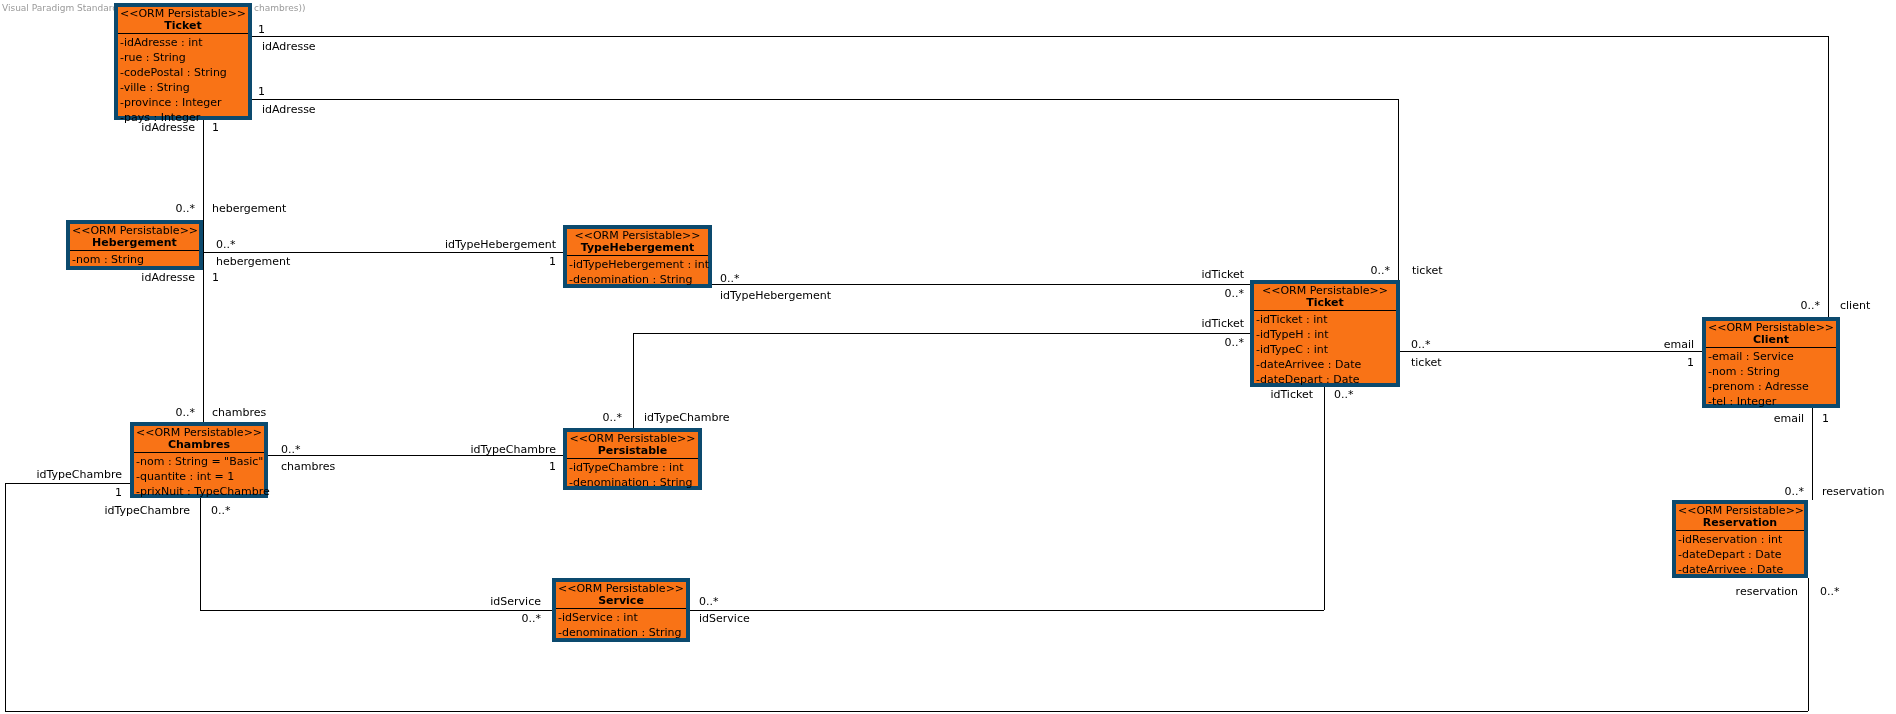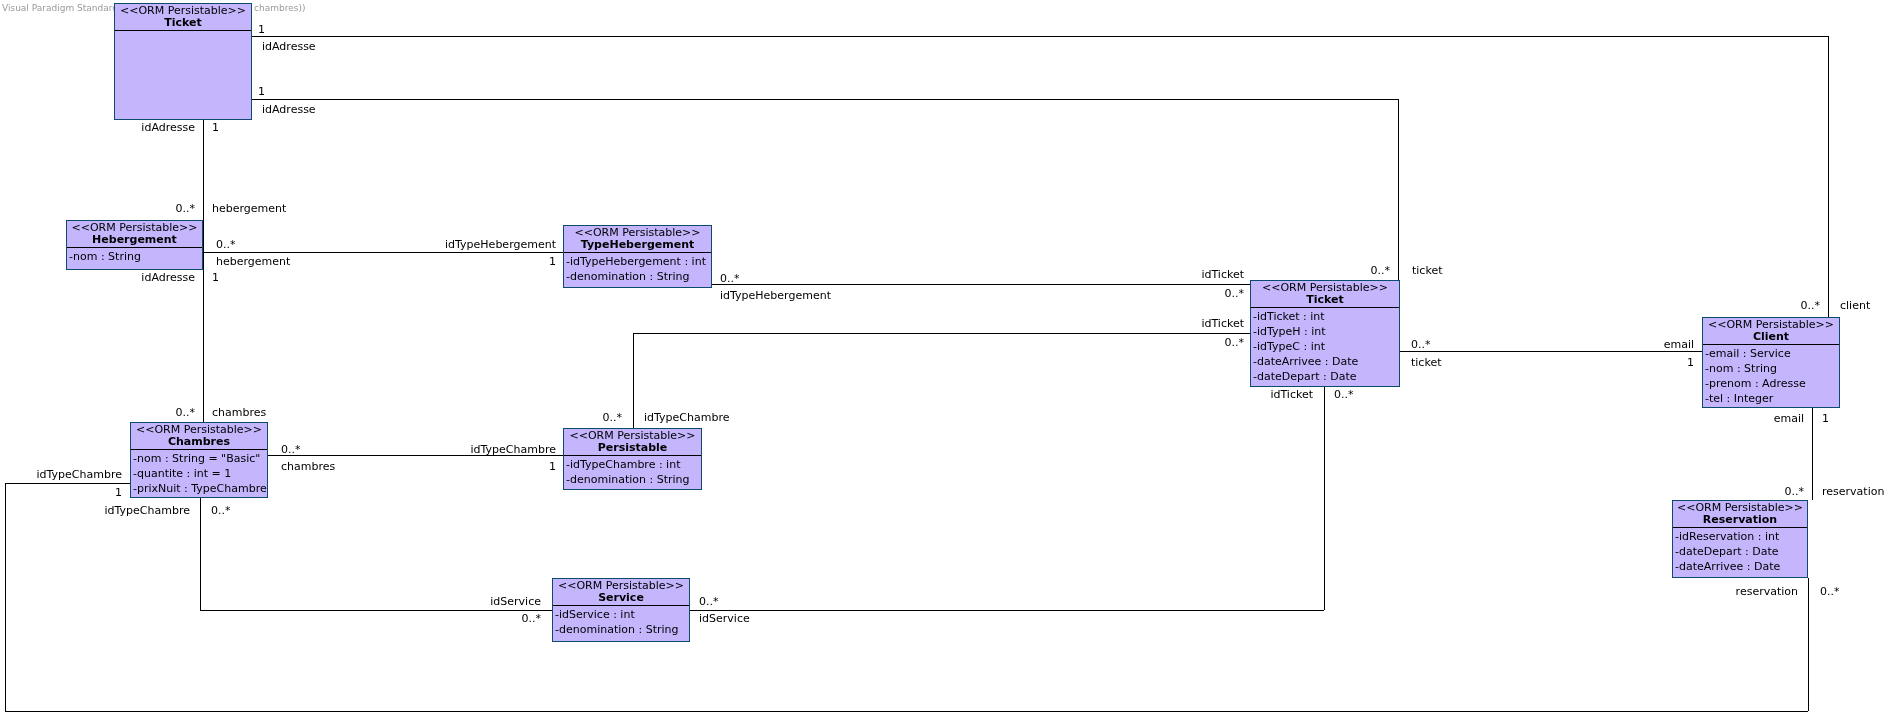--- a/index.html
+++ b/index.html
@@ -1,19 +1,19 @@
 <!DOCTYPE html>
 <html><head>
 <meta charset="utf-8">
 <style>
   html,body{margin:0;padding:0;background:#ffffff;}
   #diagram{position:relative;width:1896px;height:714px;background:#ffffff;overflow:hidden;
            font-family:"DejaVu Sans",sans-serif;}
   .watermark{position:absolute;top:3px;font-size:9px;color:#9a9a9a;white-space:nowrap;}
-  .uml-class{position:absolute;background:#c4b5fd;border:1px solid #0c4a6e;box-sizing:border-box;z-index:3;}
+  .uml-class{position:absolute;background:#f97316;border:4px solid #0c4a6e;box-sizing:border-box;z-index:3;}
   .uml-head{border-bottom:1px solid #000;text-align:center;padding:1px 2px 1px 2px;}
   .uml-stereo{font-size:11px;line-height:12px;white-space:nowrap;}
   .uml-name{font-size:11px;line-height:12px;font-weight:bold;white-space:nowrap;}
   .uml-attrs{padding:1px 0 0 2px;}
   .uml-attr{font-size:11px;line-height:15px;height:15px;white-space:nowrap;}
   .edge-seg{position:absolute;background:#000;z-index:1;}
   .edge-label{position:absolute;font-size:11px;line-height:13px;color:#000;white-space:nowrap;z-index:2;}
   .edge-label.r{transform:translateX(-100%);}
 </style>
 </head>
@@ -92,20 +92,28 @@
     <div class="edge-label r" style="left: 541px; top: 612px;">0..*</div>
     <div class="edge-label" style="left: 699px; top: 595px;">0..*</div>
     <div class="edge-label" style="left: 699px; top: 612px;">idService</div>
     <div class="edge-label r" style="left: 1313px; top: 388px;">idTicket</div>
     <div class="edge-label" style="left: 1334px; top: 388px;">0..*</div>
     <div class="uml-class" style="left: 114px; top: 3px; width: 138px; height: 117px;">
       <div class="uml-head">
         <div class="uml-stereo">&lt;&lt;ORM Persistable&gt;&gt;</div>
         <div class="uml-name">Ticket</div>
       </div>
+      <div class="uml-attrs">
+        <div class="uml-attr">-idAdresse : int</div>
+        <div class="uml-attr">-rue : String</div>
+        <div class="uml-attr">-codePostal : String</div>
+        <div class="uml-attr">-ville : String</div>
+        <div class="uml-attr">-province : Integer</div>
+        <div class="uml-attr">-pays : Integer</div>
+      </div>
     </div>
     <div class="uml-class" style="left: 66px; top: 220px; width: 137px; height: 50px;">
       <div class="uml-head">
         <div class="uml-stereo">&lt;&lt;ORM Persistable&gt;&gt;</div>
         <div class="uml-name">Hebergement</div>
       </div>
       <div class="uml-attrs">
         <div class="uml-attr">-nom : String</div>
       </div>
     </div>

